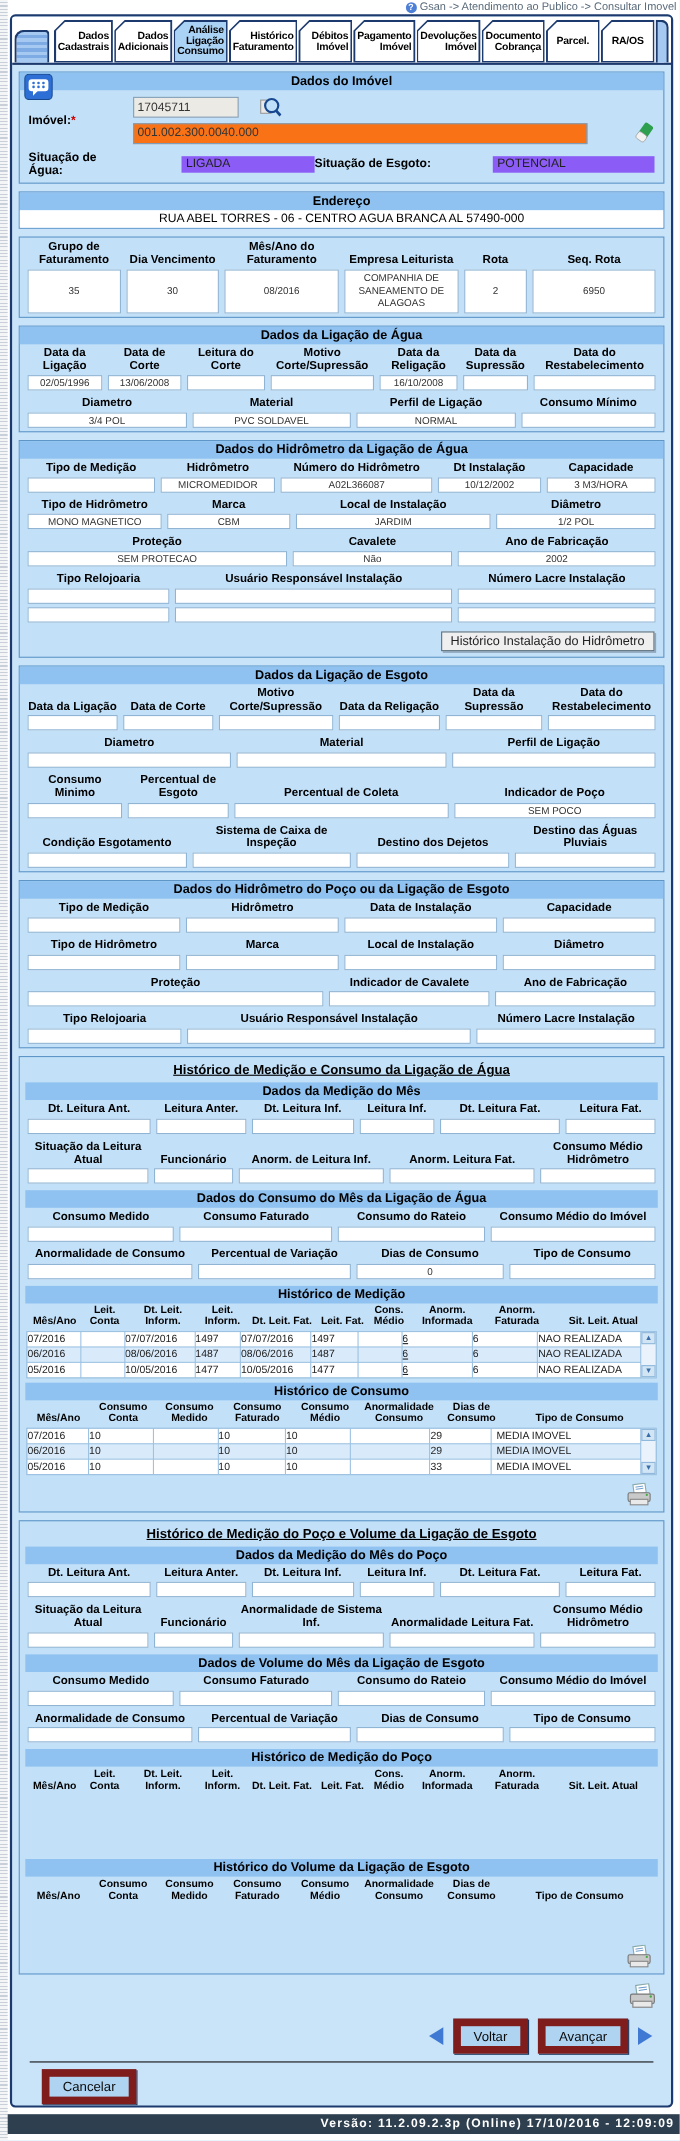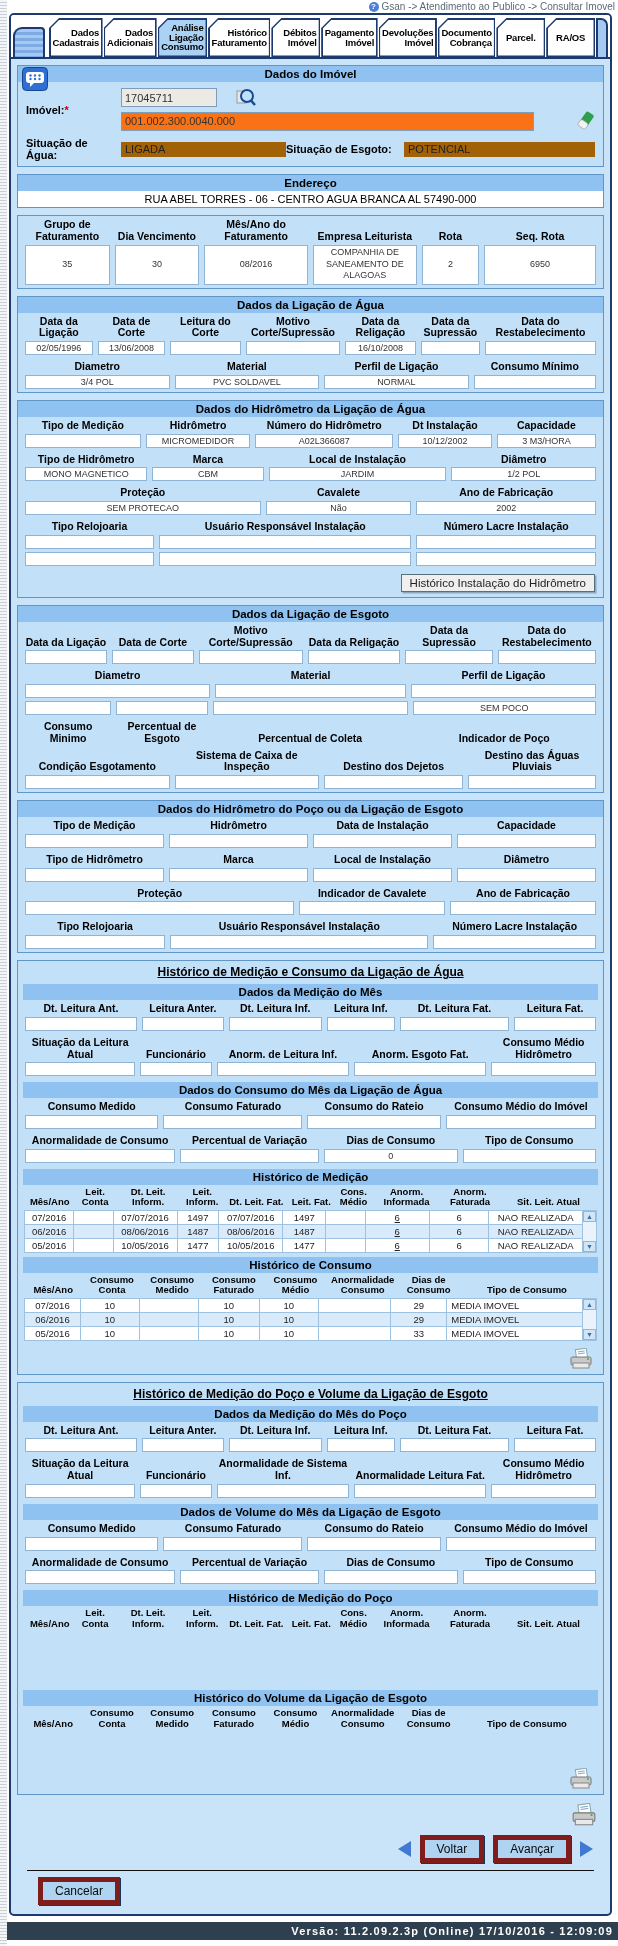--- a/index.html
+++ b/index.html
@@ -69,52 +69,52 @@
   .fields{padding:6px 8px 5px;}
   .im-grid{display:grid;grid-template-columns:95px 1fr;row-gap:4px;align-items:center;}
   .lbl{font-weight:bold;font-size:11px;color:#000;}
   .req{color:#C00;font-weight:bold;}
   .im-lbl{grid-row:1/3;}
   .rowflex{display:flex;align-items:center;gap:19px;}
   .inp{border:1px solid #7F9DB9;font-size:11px;color:#333;padding:1px 3px;height:15px;font-family:inherit;}
   .inp.gray{width:88px;background:#ECEAE4;}
   .inp.long{width:405px;background:#f97316;}
   .sit-row{display:grid;grid-template-columns:95px 165px 118px 1fr;align-items:center;margin-top:6px;}
-  .flatbox{background:#a16207;font-size:11px;color:#222;height:15px;line-height:15px;padding:0 4px;}
+  .flatbox{background:#8b5cf6;font-size:11px;color:#222;height:15px;line-height:15px;padding:0 4px;margin-left:44px;}
 
   .addr{background:#fff;text-align:center;font-size:11px;padding:2px 0;}
 
   .btnrow{text-align:right;padding:4px 8px 5px;}
   .gbtn{background:#EFEFEF;border:1px solid #58707E;box-shadow:1.5px 1.5px 0 #8FA6BF;
         font-size:11.5px;padding:2px 8px;color:#222;font-family:inherit;margin-left:48px;}
 
   
   .tblwrap{margin:1px 6px 4px;}
   .thead{display:grid;column-gap:1px;font-weight:bold;font-size:9.5px;text-align:center;
          align-items:end;line-height:1.1;padding:1px 1px 2px;}
   .tbody{display:flex;border:1px solid #9DC2E2;background:#9DC2E2;}
   .rows{flex:1;display:flex;flex-direction:column;gap:1px;}
   .trow{display:grid;column-gap:1px;}
-  .tc{background:#fff;font-size:9.5px;height:13px;line-height:13px;text-align:center;
+  .tc{background:#fff;font-size:9.5px;height:13px;line-height:13px;
       overflow:hidden;white-space:nowrap;color:#222;}
   .trow.alt .tc{background:#D9EBFB;}
   .lnk{text-decoration:underline;cursor:pointer;}
   .sbar{width:13px;display:flex;flex-direction:column;justify-content:space-between;margin-left:1px;background:#EAF3FB;}
   .sbtn{height:11px;background:#D2E5F5;border:1px solid #8FB8DC;font-size:7px;line-height:9px;
         text-align:center;color:#3A6EA8;box-sizing:border-box;cursor:pointer;}
   .g-hm{grid-template-columns:8.8fr 7fr 11.5fr 7.4fr 11.5fr 7.7fr 7fr 11.5fr 10.7fr 16.9fr}
   .g-hc{grid-template-columns:10fr 10.5fr 10.5fr 11fr 10.5fr 13fr 10fr 24.5fr}
   .emptybody{background:#C2E0F8;}
   .e55{height:55px;} .e30{height:30px;}
 
   .printrow{display:flex;justify-content:flex-end;padding:3px 10px 4px;}
   .grow{flex:1;}
 
   .navrow{display:flex;justify-content:flex-end;align-items:center;gap:9px;padding:4px 14px 2px;}
-  .btn{background:#AFD4F2;border:5px solid #7f1d1d;box-shadow:1px 1px 0 #16365C;
+  .btn{background:#AFD4F2;border:7px solid #7f1d1d;box-shadow:1px 1px 0 #16365C;
        font-size:12px;color:#0A0A0A;padding:2px 12px;font-family:inherit;cursor:pointer;}
   .tri{width:0;height:0;border-top:8px solid transparent;border-bottom:8px solid transparent;}
   .tri-l{border-right:13px solid #3F79D4;}
   .tri-r{border-left:13px solid #3F79D4;}
   .hr-line{border-top:1.5px solid #111;margin:5px 13px 6px;}
   .cancelrow{padding:0 0 12px 24px;}
 
   .footer{margin:6px 0 0;height:18px;background:#2E4050;color:#fff;font-weight:bold;font-size:11px;
           letter-spacing:1.2px;text-align:right;line-height:18px;padding-right:5px;box-sizing:border-box;}
 
@@ -355,31 +355,31 @@
       <div class="gr g-le2 hr2">
         <span class="h">Diametro</span>
         <span class="h">Material</span>
         <span class="h">Perfil de Ligação</span>
       </div>
       <div class="gr g-le2 vr">
         <span class="v"></span>
         <span class="v"></span>
         <span class="v"></span>
       </div>
-      <div class="gr g-le3 vr">
-        <span class="v"></span>
-        <span class="v"></span>
-        <span class="v"></span>
-        <span class="v">SEM POCO</span>
-      </div>
       <div class="gr g-le3 hr2">
         <span class="h">Consumo Minimo</span>
         <span class="h">Percentual de Esgoto</span>
         <span class="h">Percentual de Coleta</span>
         <span class="h">Indicador de Poço</span>
+      </div>
+      <div class="gr g-le3 vr">
+        <span class="v"></span>
+        <span class="v"></span>
+        <span class="v"></span>
+        <span class="v">SEM POCO</span>
       </div>
       <div class="gr g-le4 hr2">
         <span class="h">Condição Esgotamento</span>
         <span class="h">Sistema de Caixa de Inspeção</span>
         <span class="h">Destino dos Dejetos</span>
         <span class="h">Destino das Águas Pluviais</span>
       </div>
       <div class="gr g-le4 vr">
         <span class="v"></span>
         <span class="v"></span>
@@ -453,21 +453,21 @@
         <span class="v"></span>
         <span class="v"></span>
         <span class="v"></span>
         <span class="v"></span>
         <span class="v"></span>
       </div>
       <div class="gr g-mm2 hr2">
         <span class="h">Situação da Leitura Atual</span>
         <span class="h">Funcionário</span>
         <span class="h">Anorm. de Leitura Inf.</span>
-        <span class="h">Anorm. Esgoto Fat.</span>
+        <span class="h">Anorm. Leitura Fat.</span>
         <span class="h">Consumo Médio Hidrômetro</span>
       </div>
       <div class="gr g-mm2 vr">
         <span class="v"></span>
         <span class="v"></span>
         <span class="v"></span>
         <span class="v"></span>
         <span class="v"></span>
       </div>
 

